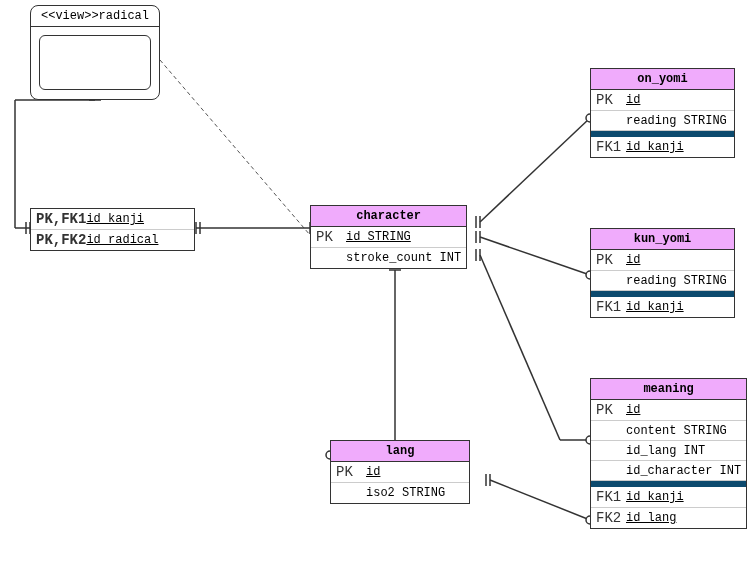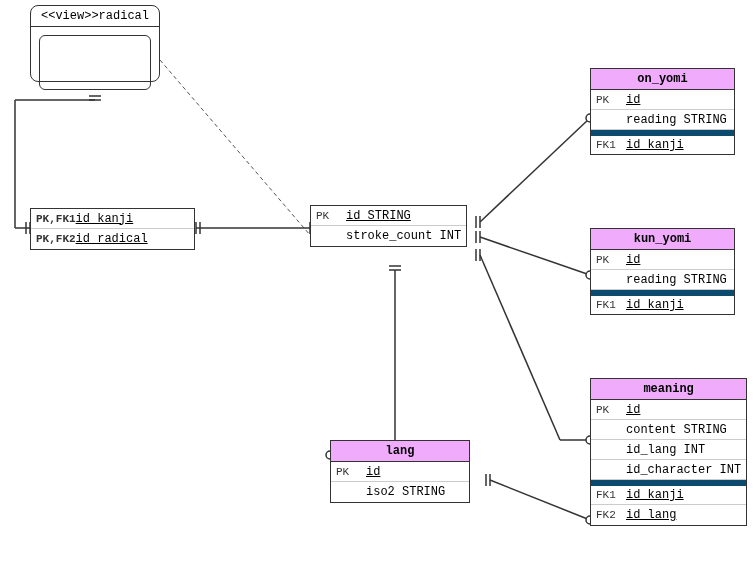--- a/index.html
+++ b/index.html
@@ -38,37 +38,37 @@
       min-height: 20px;
     }
     .entity-table .row:last-child {
       border-bottom: none;
     }
     .entity-table .row.section-sep {
       border-top: 6px solid #0c4a6e;
     }
     .pk-label {
       min-width: 30px;
-      font-size: 11px;
+      font-size: 14px;
       color: #333;
     }
     .field-name {
       text-decoration: underline;
       margin-right: 3px;
     }
     .field-text {
       white-space: nowrap;
     }
     
     .view-box {
       position: absolute;
       border: 1px solid #333;
       border-radius: 8px;
       width: 130px;
-      height: 77px;
+      height: 95px;
       left: 30px;
       top: 5px;
       background: #fff;
     }
     .view-box .view-title {
       text-align: center;
       padding: 3px 6px;
       border-bottom: 1px solid #333;
       font-size: 12px;
     }
@@ -164,20 +164,21 @@
       <span class="pk-label"><strong>PK,FK1</strong></span>
       <span class="field-name">id_kanji</span>
     </div>
     <div class="row">
       <span class="pk-label"><strong>PK,FK2</strong></span>
       <span class="field-name">id_radical</span>
     </div>
   </div>
 
   <div class="entity-table" style="left:310px; top:205px; min-width:155px;">
+    <div class="header"><strong>character</strong></div>
     <div class="row">
       <span class="pk-label">PK</span>
       <span class="field-name field-text">id STRING</span>
     </div>
     <div class="row">
       <span class="pk-label"></span>
       <span class="field-text">stroke_count INT</span>
     </div>
   </div>
 

